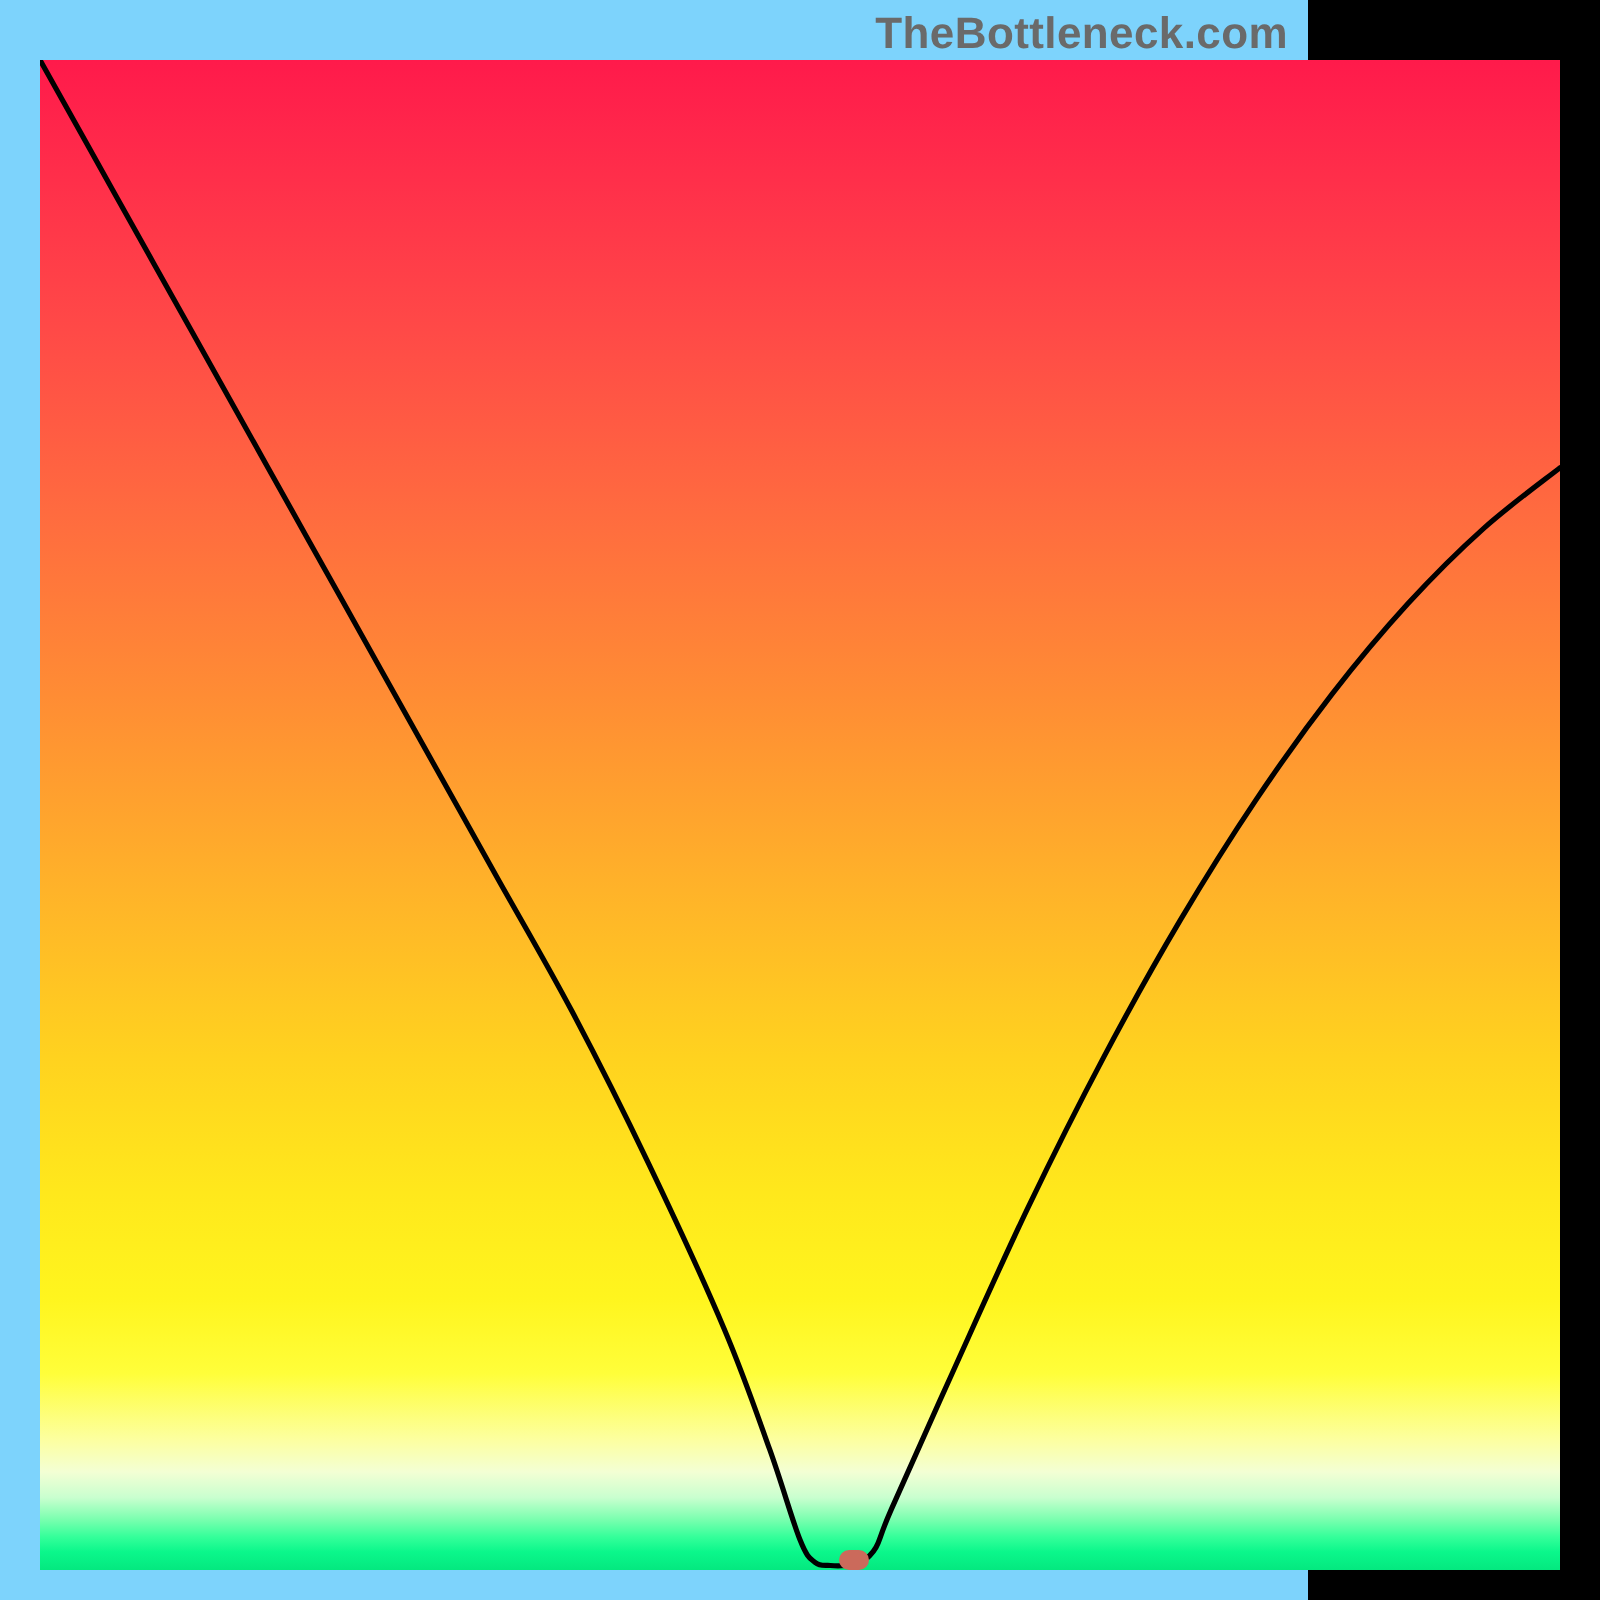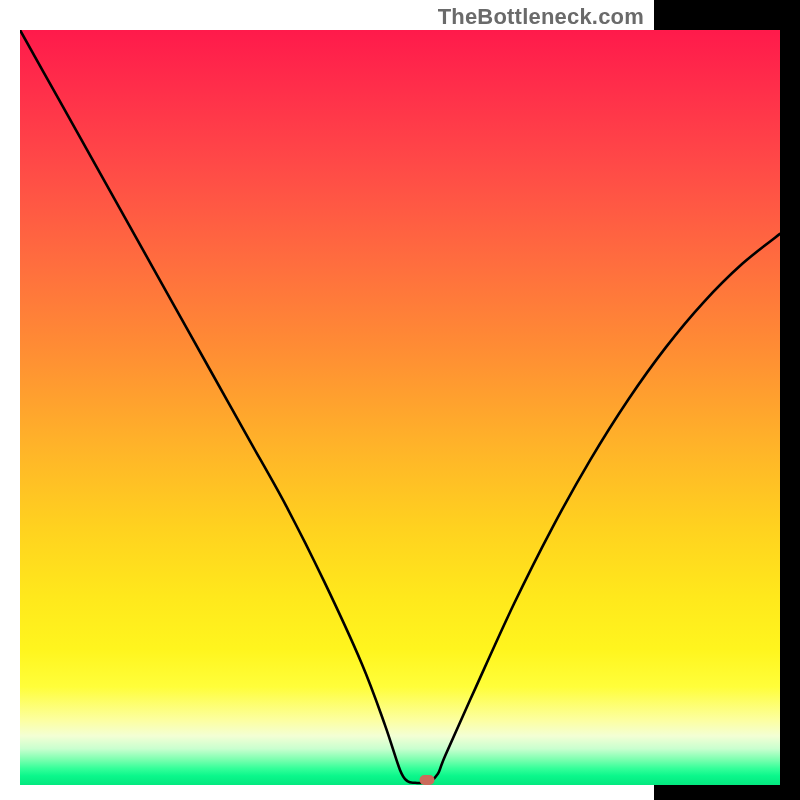--- a/index.html
+++ b/index.html
@@ -8,21 +8,21 @@
     width: 800px;
     height: 800px;
     overflow: hidden;
     background: #000;
     font-family: Arial, Helvetica, sans-serif;
   }
   .frame {
     position: relative;
     width: 654px;
     height: 800px;
-    background: #ffffff;
+    background: #7dd3fc;
   }
   .watermark {
     position: absolute;
     top: 4px;
     right: 10px;
     font-size: 22px;
     font-weight: 600;
     color: #6a6a6a;
     letter-spacing: 0.2px;
     z-index: 5;

